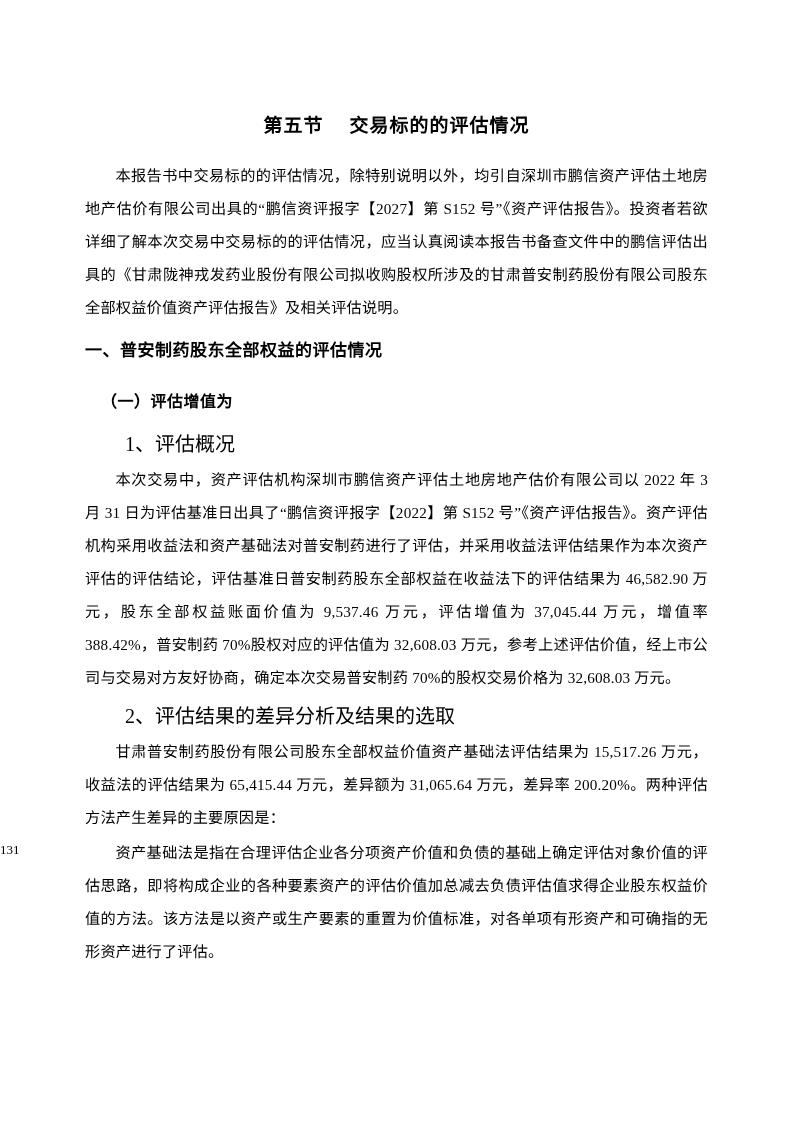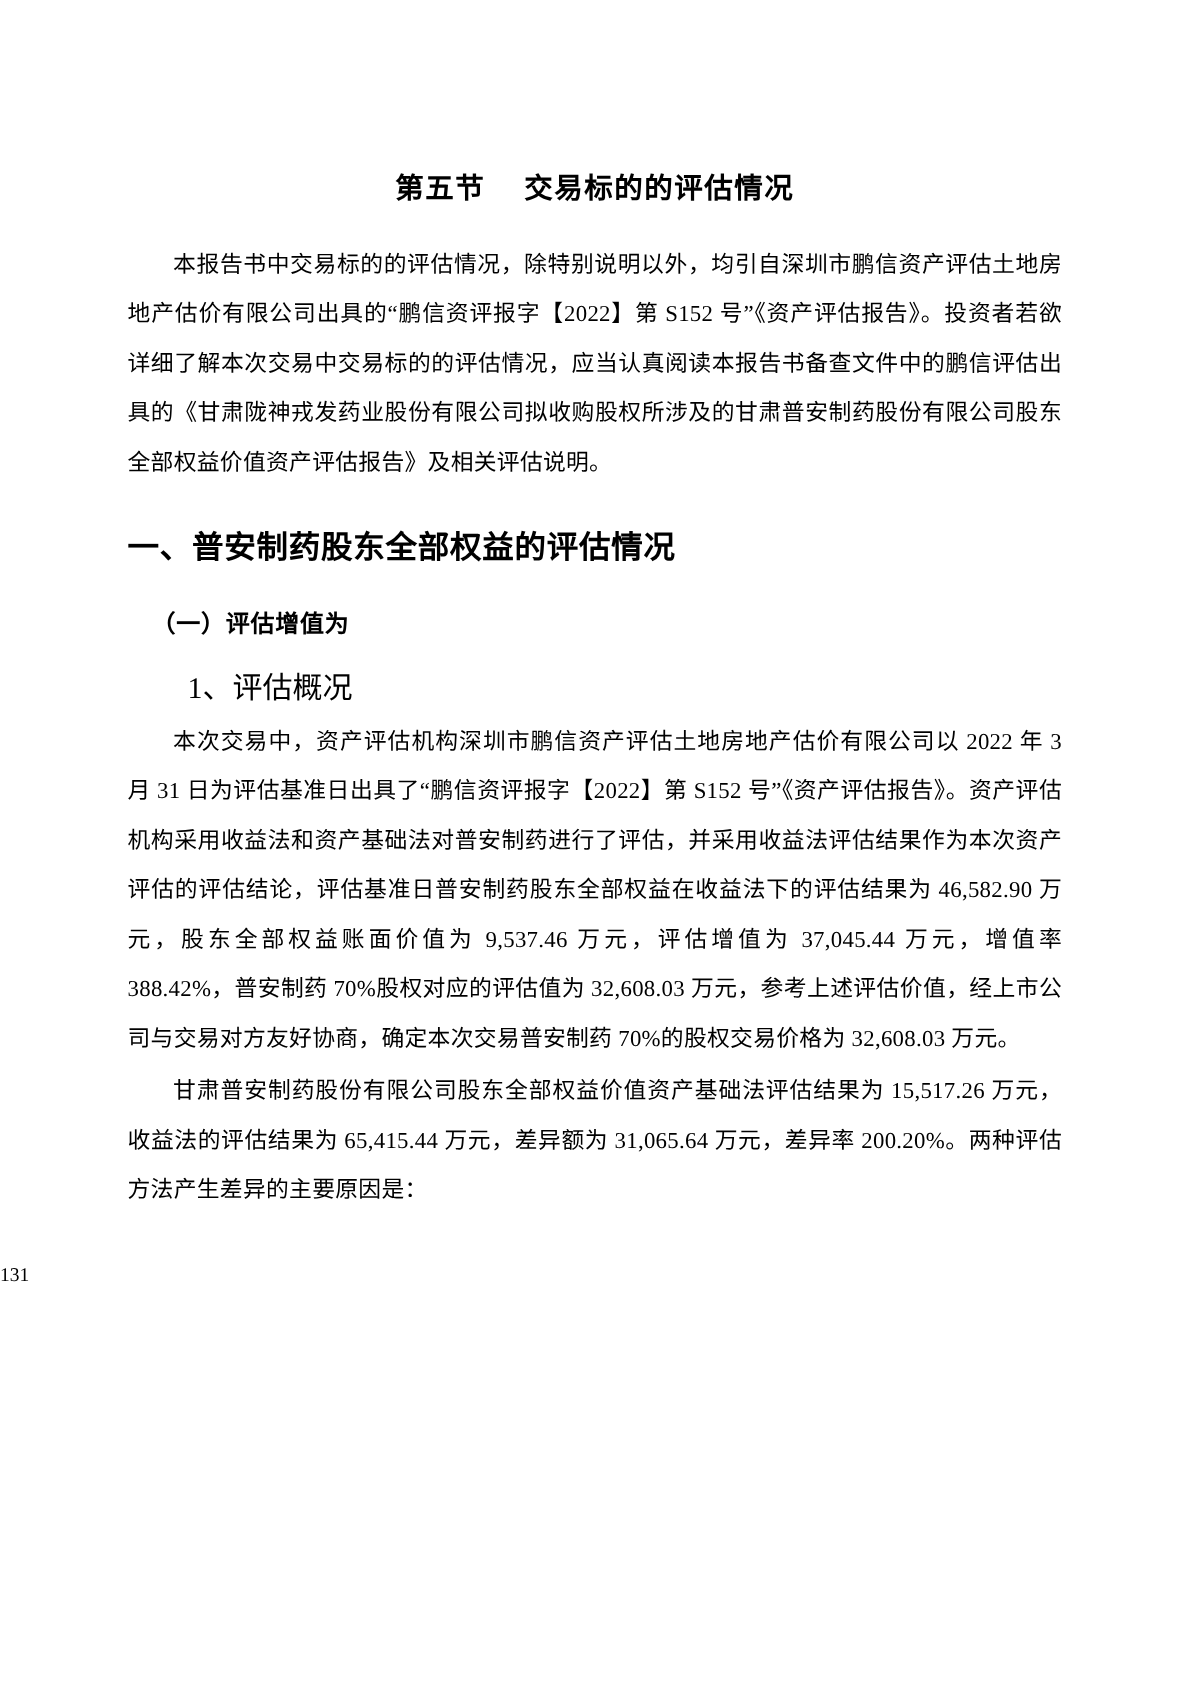--- a/index.html
+++ b/index.html
@@ -37,24 +37,24 @@
   p.body-text {
     font-size: 15.2px;
     line-height: 33px;
     margin: 0 0 2px 0;
     text-align: justify;
     text-justify: inter-ideograph;
     text-indent: 2em;
     letter-spacing: 0.2px;
   }
   h2.sec-head {
-    font-size: 21px;
+    font-size: 17px;
     font-weight: bold;
     font-family: Liberation Sans, sans-serif;
-    margin: 26px 0 14px 0;
+    margin: 12px 0 14px 0;
     line-height: 30px;
     letter-spacing: 0.5px;
   }
   h3.sub-head {
     font-size: 16px;
     font-weight: bold;
     font-family: "Liberation Sans", "DejaVu Sans", sans-serif;
     margin: 22px 0 12px 0;
     line-height: 28px;
     text-indent: 1em;
@@ -78,29 +78,31 @@
 </style>
 </head>
 <body>
 
 <div class="page">
 
   <div class="doc-title">
     <span>第五节</span><span class="gap"></span><span>交易标的的评估情况</span>
   </div>
 
-  <p class="body-text">本报告书中交易标的的评估情况，除特别说明以外，均引自深圳市鹏信资产评估土地房地产估价有限公司出具的“鹏信资评报字【2022】第 S152 号”《资产评估报告》。投资者若欲详细了解本次交易中交易标的的评估情况，应当认真阅读本报告书备查文件中的鹏信评估出具的《甘肃陇神戎发药业股份有限公司拟收购股权所涉及的甘肃普安制药股份有限公司股东全部权益价值资产评估报告》及相关评估说明。</p>
+  <p class="body-text">本报告书中交易标的的评估情况，除特别说明以外，均引自深圳市鹏信资产评估土地房地产估价有限公司出具的“鹏信资评报字【2027】第 S152 号”《资产评估报告》。投资者若欲详细了解本次交易中交易标的的评估情况，应当认真阅读本报告书备查文件中的鹏信评估出具的《甘肃陇神戎发药业股份有限公司拟收购股权所涉及的甘肃普安制药股份有限公司股东全部权益价值资产评估报告》及相关评估说明。</p>
 
   <h2 class="sec-head">一、普安制药股东全部权益的评估情况</h2>
 
   <h3 class="sub-head">（一）评估增值为</h3>
 
   <p class="item-head">1、评估概况</p>
 
   <p class="body-text">本次交易中，资产评估机构深圳市鹏信资产评估土地房地产估价有限公司以 2022 年 3 月 31 日为评估基准日出具了“鹏信资评报字【2022】第 S152 号”《资产评估报告》。资产评估机构采用收益法和资产基础法对普安制药进行了评估，并采用收益法评估结果作为本次资产评估的评估结论，评估基准日普安制药股东全部权益在收益法下的评估结果为 46,582.90 万元，股东全部权益账面价值为 9,537.46 万元，评估增值为 37,045.44 万元，增值率 388.42%，普安制药 70%股权对应的评估值为 32,608.03 万元，参考上述评估价值，经上市公司与交易对方友好协商，确定本次交易普安制药 70%的股权交易价格为 32,608.03 万元。</p>
 
+  <p class="item-head">2、评估结果的差异分析及结果的选取</p>
 
   <p class="body-text">甘肃普安制药股份有限公司股东全部权益价值资产基础法评估结果为 15,517.26 万元，收益法的评估结果为 65,415.44 万元，差异额为 31,065.64 万元，差异率 200.20%。两种评估方法产生差异的主要原因是：</p>
 
+  <p class="body-text">资产基础法是指在合理评估企业各分项资产价值和负债的基础上确定评估对象价值的评估思路，即将构成企业的各种要素资产的评估价值加总减去负债评估值求得企业股东权益价值的方法。该方法是以资产或生产要素的重置为价值标准，对各单项有形资产和可确指的无形资产进行了评估。</p>
 
   <div class="page-number">131</div>
 
 </div>
 
 </body></html>

